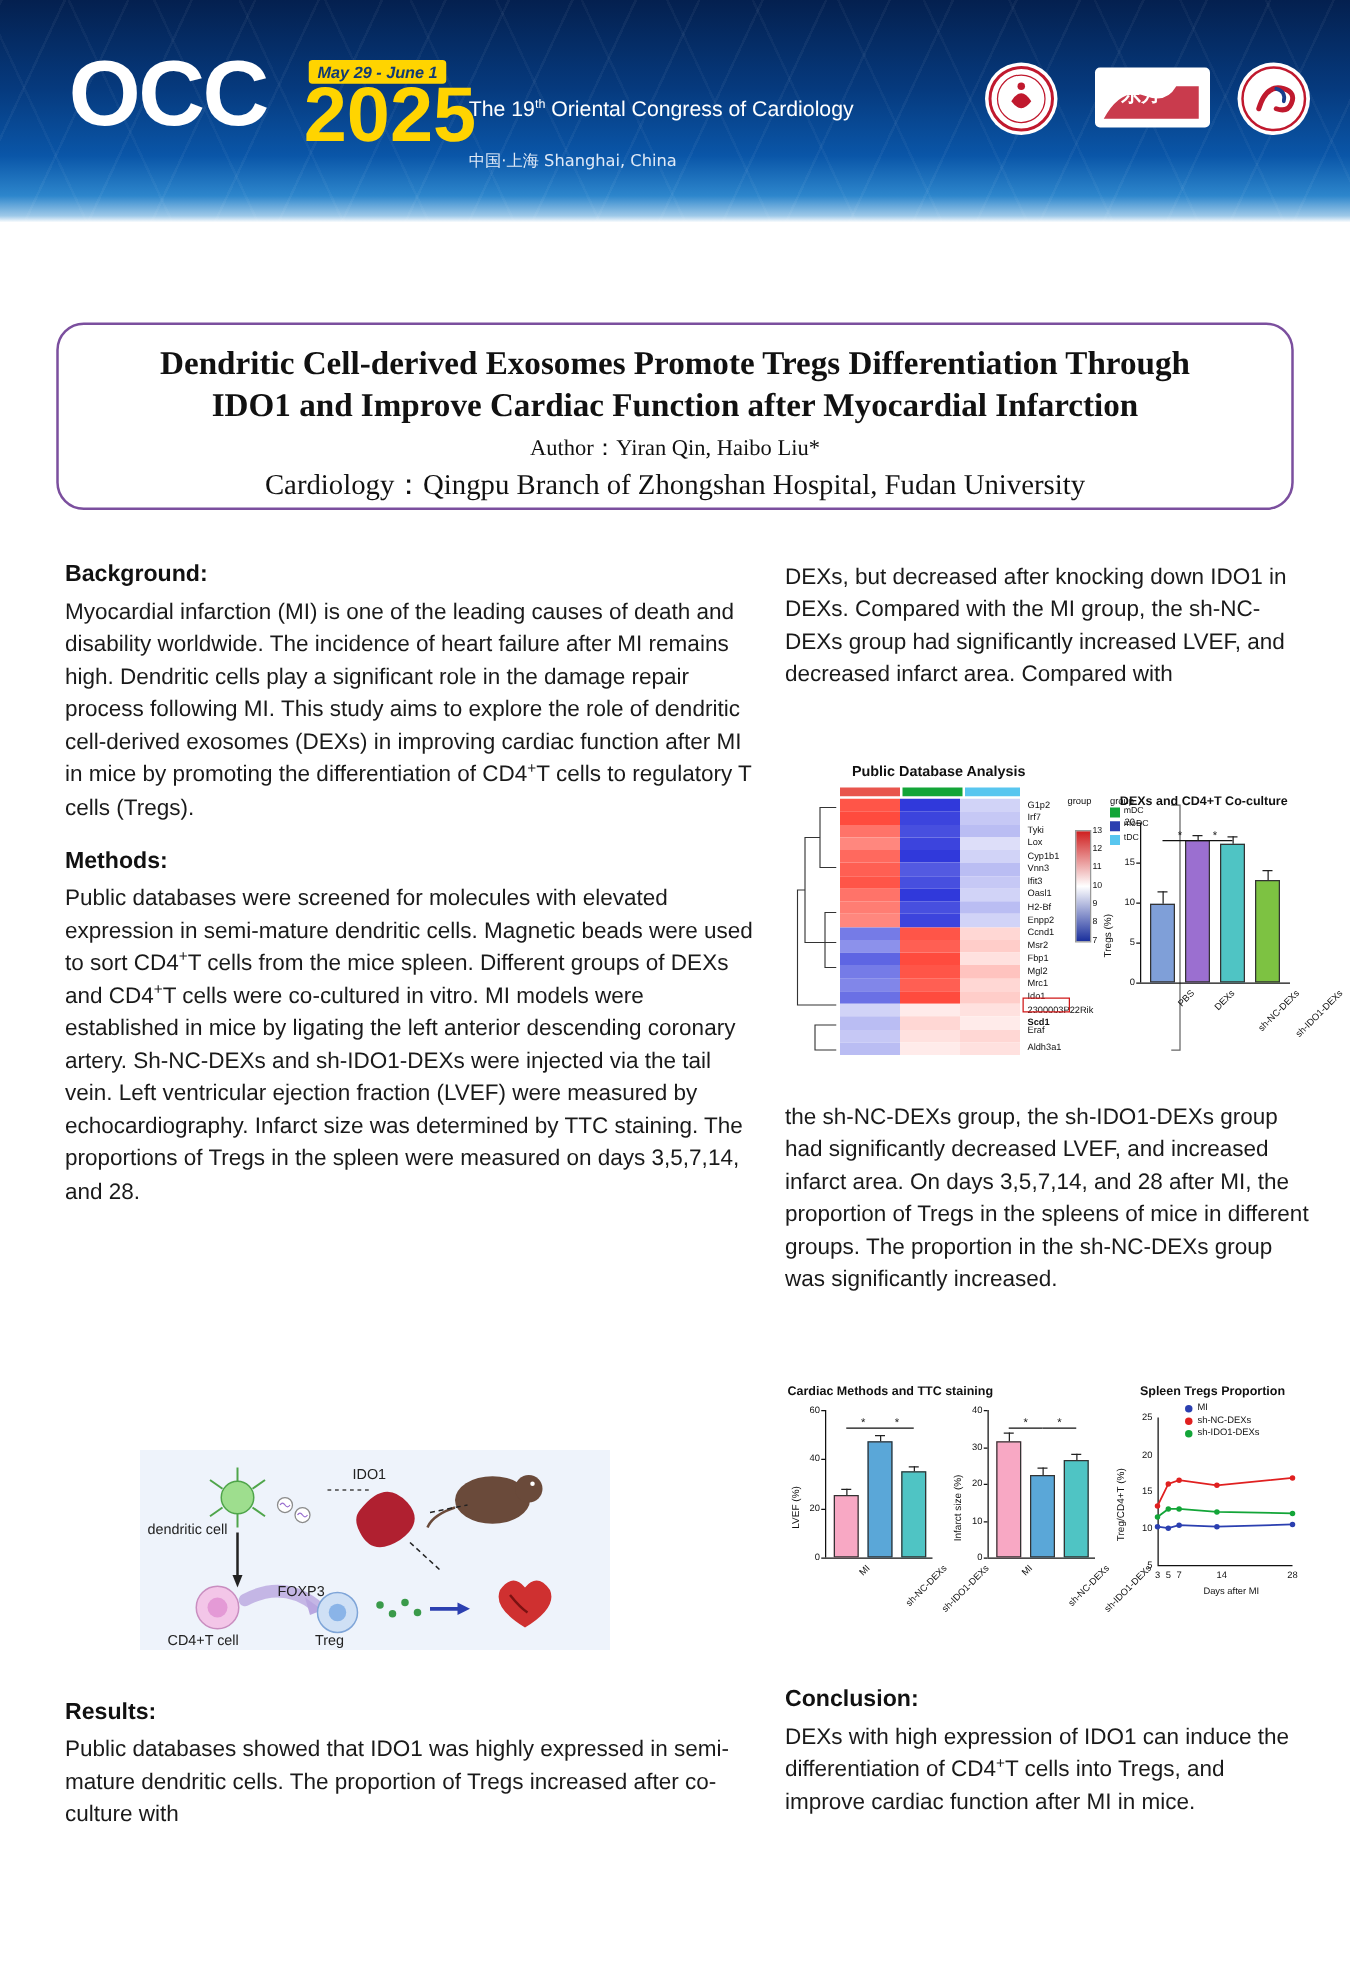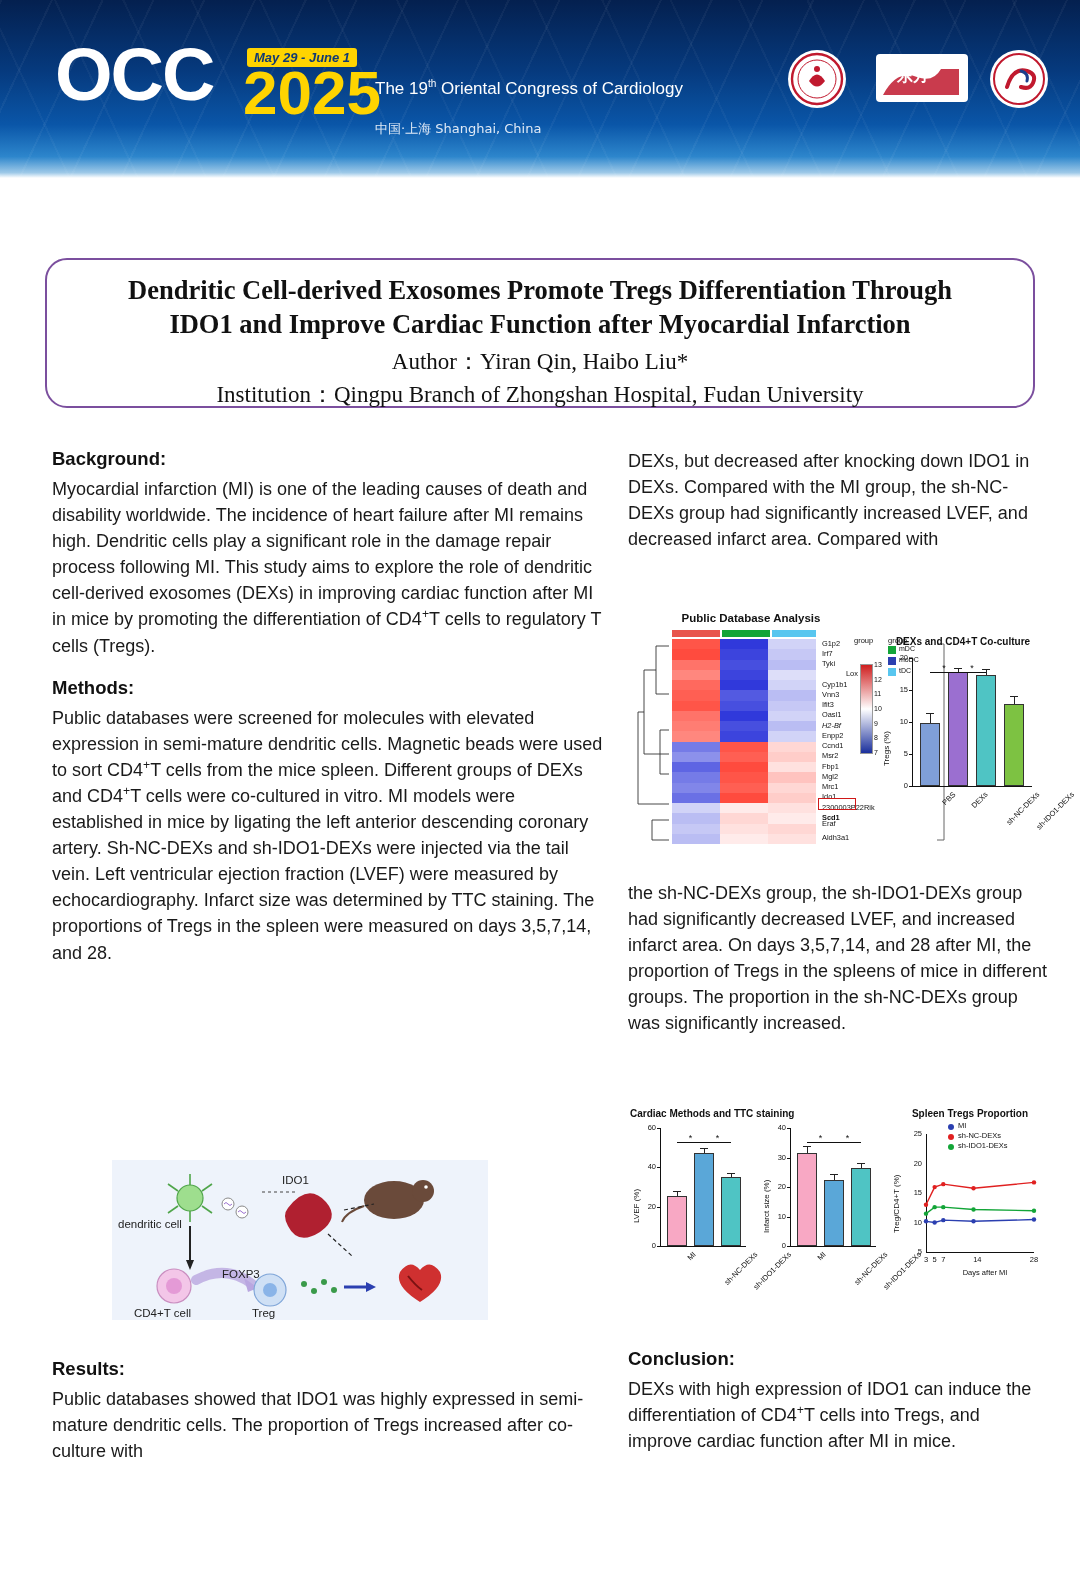--- a/index.html
+++ b/index.html
@@ -29,21 +29,21 @@
   .seal.s1{left:788px;}
   .seal.s3{left:990px;}
   .seal2{position:absolute;left:876px;top:54px;width:92px;height:48px;background:#ffffff;border-radius:4px;
     display:flex;align-items:center;justify-content:center;overflow:hidden;}
 
   
   .title-box{position:absolute;left:45px;top:258px;width:990px;height:150px;border:2px solid #7b4f9e;border-radius:22px;
     box-sizing:border-box;background:#fff;}
   .ptitle{font-family:"Liberation Serif",serif;font-weight:bold;font-size:26.5px;color:#111;text-align:center;
     line-height:1.28;margin-top:14px;}
-  .pauthor{font-family:"Liberation Serif",serif;font-size:23px;color:#111;text-align:center;margin-top:4px;}
+  .pauthor{font-family:"Liberation Serif",serif;font-size:18px;color:#111;text-align:center;margin-top:4px;}
   .pinst{font-family:"Liberation Serif",serif;font-size:23px;color:#111;text-align:center;margin-top:2px;}
 
   
   .col{position:absolute;font-family:"Liberation Sans",sans-serif;color:#1a1a1a;}
   .colL{left:52px;top:448px;width:552px;}
   .colR{left:628px;top:448px;width:420px;}
   h3.sec{font-size:18.5px;font-weight:bold;margin:0 0 6px 0;color:#111;}
   p.body{font-size:18px;line-height:1.45;margin:0 0 18px 0;color:#1a1a1a;}
   sup{font-size:.68em;vertical-align:super;}
 
@@ -115,21 +115,21 @@
 
 <div class="title-box">
   <div class="ptitle">
     <span>Dendritic Cell-derived Exosomes Promote Tregs Differentiation Through</span><br>
     <span>IDO1 and Improve Cardiac Function after Myocardial Infarction</span>
   </div>
   <div class="pauthor">
     <span>Author：</span><span>Yiran Qin, Haibo Liu*</span>
   </div>
   <div class="pinst">
-    <span>Institution：</span><span>Qingpu Branch of Zhongshan Hospital, Fudan University</span>
+    <span>Cardiology：</span><span>Qingpu Branch of Zhongshan Hospital, Fudan University</span>
   </div>
 </div>
 
 <div class="col colL">
   <h3 class="sec">Background:</h3>
   <p class="body"><span>Myocardial infarction (MI) is one of the leading causes of death and disability worldwide. The incidence of heart failure after MI remains high. Dendritic cells play a significant role in the damage repair process following MI. This study aims to explore the role of dendritic cell-derived exosomes (DEXs) in improving cardiac function after MI in mice by promoting the differentiation of CD4</span><sup>+</sup><span>T cells to regulatory T cells (Tregs).</span></p>
 
   <h3 class="sec">Methods:</h3>
   <p class="body"><span>Public databases were screened for molecules with elevated expression in semi-mature dendritic cells. Magnetic beads were used to sort CD4</span><sup>+</sup><span>T cells from the mice spleen. Different groups of DEXs and CD4</span><sup>+</sup><span>T cells were co-cultured in vitro. MI models were established in mice by ligating the left anterior descending coronary artery. Sh-NC-DEXs and sh-IDO1-DEXs were injected via the tail vein. Left ventricular ejection fraction (LVEF) were measured by echocardiography. Infarct size was determined by TTC staining. The proportions of Tregs in the spleen were measured on days 3,5,7,14, and 28.</span></p>
 </div>
@@ -275,26 +275,26 @@
       <div class="hm-cell" style="left: 96px; top: 184.5px; width: 48px; height: 10.25px; background: rgb(255, 215, 212);"></div>
       <div class="hm-cell" style="left: 0px; top: 194.75px; width: 48px; height: 10.25px; background: rgb(186, 189, 243);"></div>
       <div class="hm-cell" style="left: 48px; top: 194.75px; width: 48px; height: 10.25px; background: rgb(255, 235, 234);"></div>
       <div class="hm-cell" style="left: 96px; top: 194.75px; width: 48px; height: 10.25px; background: rgb(255, 225, 223);"></div>
     </div>
 
   <div id="gene-labels" style="position:absolute;left:184px;top:27px;width:70px;height:205px;">
       <div class="gene-label" style="left: 2px; top: -0.5px;">G1p2</div>
       <div class="gene-label" style="left: 2px; top: 9.75px;">Irf7</div>
       <div class="gene-label" style="left: 2px; top: 20px;">Tyki</div>
-      <div class="gene-label" style="left: 2px; top: 30.25px; margin-left: 24px;">Lox</div>
+      <div class="gene-label" style="left: 2px; top: 30.25px;">Lox</div>
       <div class="gene-label" style="left: 2px; top: 40.5px;">Cyp1b1</div>
       <div class="gene-label" style="left: 2px; top: 50.75px;">Vnn3</div>
       <div class="gene-label" style="left: 2px; top: 61px;">Ifit3</div>
       <div class="gene-label" style="left: 2px; top: 71.25px;">Oasl1</div>
-      <div class="gene-label" style="left: 2px; top: 81.5px; font-style: italic;">H2-Bf</div>
+      <div class="gene-label" style="left: 2px; top: 81.5px;">H2-Bf</div>
       <div class="gene-label" style="left: 2px; top: 91.75px;">Enpp2</div>
       <div class="gene-label" style="left: 2px; top: 102px;">Ccnd1</div>
       <div class="gene-label" style="left: 2px; top: 112.25px;">Msr2</div>
       <div class="gene-label" style="left: 2px; top: 122.5px;">Fbp1</div>
       <div class="gene-label" style="left: 2px; top: 132.75px;">Mgl2</div>
       <div class="gene-label" style="left: 2px; top: 143px;">Mrc1</div>
       <div class="gene-label" style="left: 2px; top: 153.25px; color: rgb(17, 17, 17);">Ido1</div>
       <div class="gene-label" style="left: 2px; top: 163.5px;">2300003P22Rik</div>
       <div class="gene-label" style="left: 2px; top: 173.75px; font-weight: bold;">Scd1</div>
       <div class="gene-label" style="left: 2px; top: 180px;">Eraf</div>

